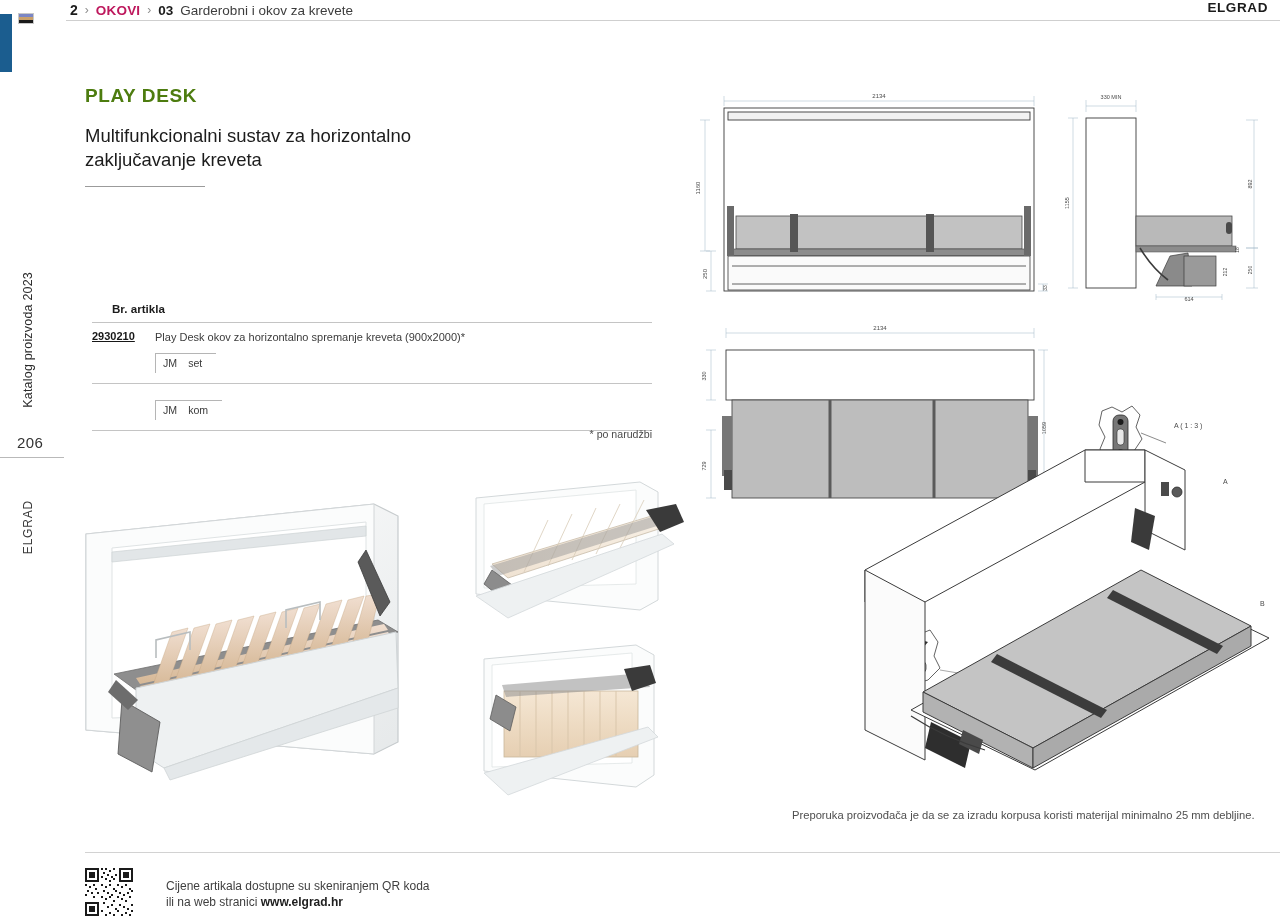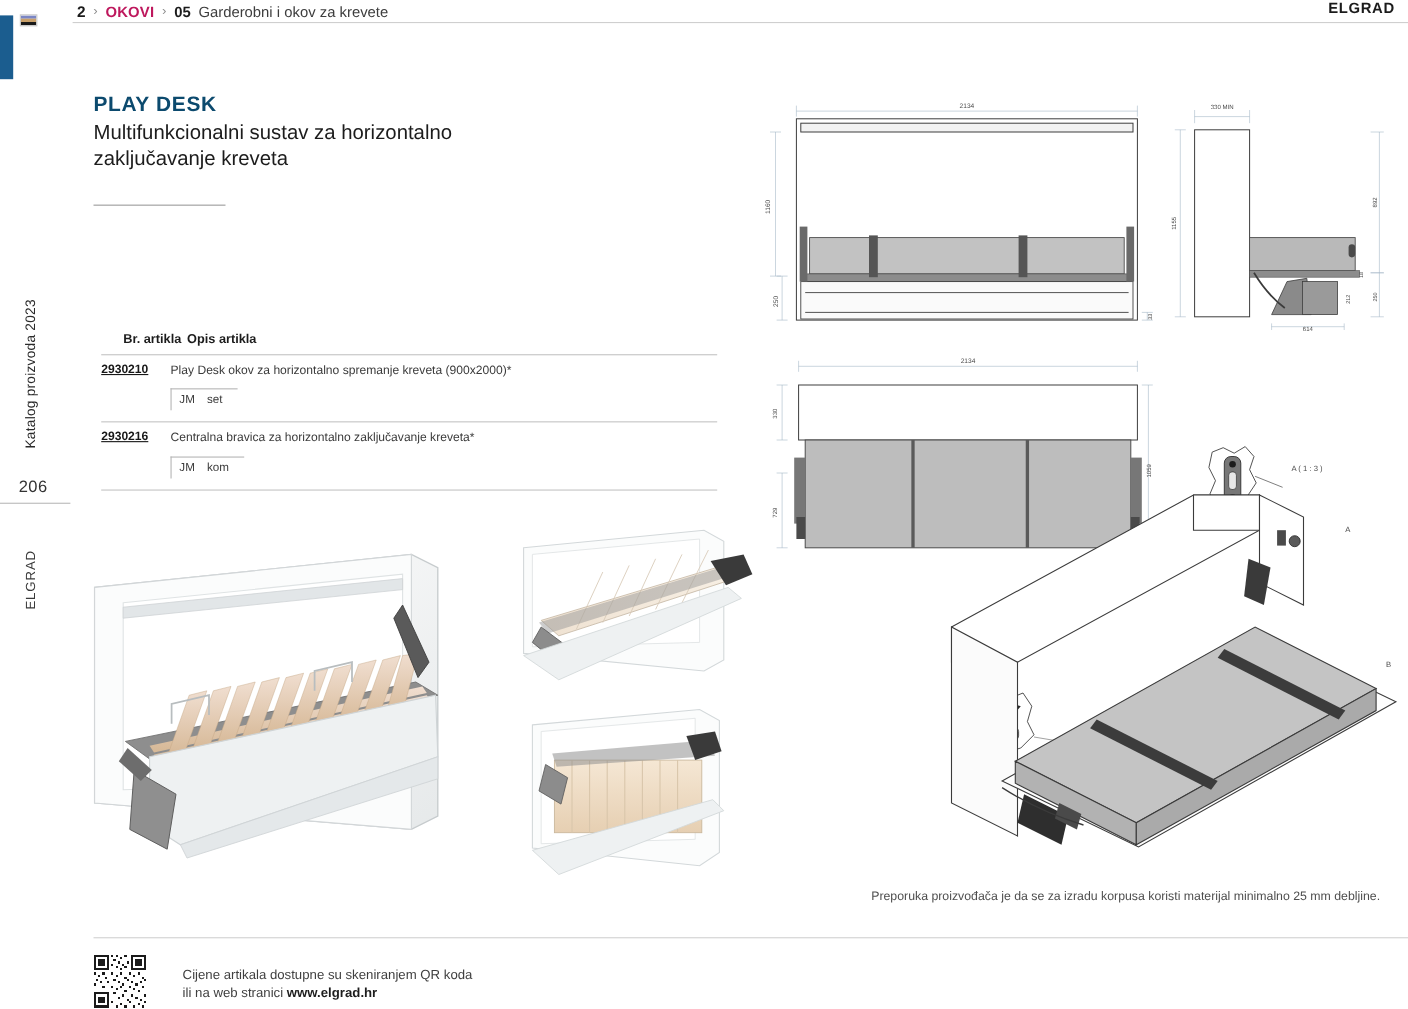--- a/index.html
+++ b/index.html
@@ -80,24 +80,24 @@
   .header-rule {
     position: absolute; left: 66px; top: 20px;
     width: 1214px; height: 1px;
     background: #cfcfcf;
   }
 
   
   .title {
     position: absolute; left: 85px; top: 85px;
     font-size: 19px; font-weight: bold;
-    letter-spacing: 0.6px; color: #0c4a6e;
+    letter-spacing: 0.6px; color: #4d7c0f;
   }
   .subtitle {
-    position: absolute; left: 85px; top: 108px;
+    position: absolute; left: 85px; top: 124px;
     width: 420px;
     font-size: 18.5px; line-height: 1.28;
     color: #1c1c1c;
   }
   .divider {
     position: absolute; left: 85px; top: 186px;
     width: 120px; height: 1px; background: #9b9b9b;
   }
   .bodytext {
     position: absolute; left: 85px; top: 203px;
@@ -186,58 +186,54 @@
     <div class="sidebar-pageno">206</div>
     <div class="sidebar-rule"></div>
     <div class="sidebar-vtext sidebar-brand">ELGRAD</div>
   </div>
 
   <div class="breadcrumb">
     <span class="bc-num">2</span>
     <span class="bc-sep">›</span>
     <span class="bc-cat">OKOVI</span>
     <span class="bc-sep">›</span>
-    <span class="bc-sub">05</span>
+    <span class="bc-sub">03</span>
     <span class="bc-name">Garderobni i okov za krevete</span>
   </div>
   <div class="brand-top">ELGRAD</div>
   <div class="header-rule"></div>
 
   <div class="title">PLAY DESK</div>
   <div class="subtitle">Multifunkcionalni sustav za horizontalno zaključavanje kreveta</div>
   <div class="divider"></div>
 
   <div class="table">
     <div class="thead">
       <div class="th-code">Br. artikla</div>
-      <div class="th-desc">Opis artikla</div>
     </div>
 
     <div class="trow">
       <div class="trow-main">
         <div class="td-code">2930210</div>
         <div class="td-desc">Play Desk okov za horizontalno spremanje kreveta (900x2000)*</div>
       </div>
       <div class="uom">
         <span class="u-k">JM</span>
         <span>set</span>
       </div>
     </div>
 
     <div class="trow">
-      <div class="trow-main">
-        <div class="td-code">2930216</div>
-        <div class="td-desc">Centralna bravica za horizontalno zaključavanje kreveta*</div>
-      </div>
       <div class="uom">
         <span class="u-k">JM</span>
         <span>kom</span>
       </div>
     </div>
     <div class="table-bottom-rule"></div>
+    <div class="note-ondemand">* po narudžbi</div>
   </div>
 
   <div class="tech tech-1">
     <svg width="370" height="215" viewBox="0 0 370 215">
       <g stroke="#9fb4c4" stroke-width="0.5" fill="none">
         <line x1="38" y1="18" x2="38" y2="8"></line>
           <line x1="348" y1="18" x2="348" y2="8"></line>
         <line x1="38" y1="13" x2="348" y2="13"></line>
         <line x1="24" y1="32" x2="14" y2="32"></line>
           <line x1="24" y1="163" x2="14" y2="163"></line>

